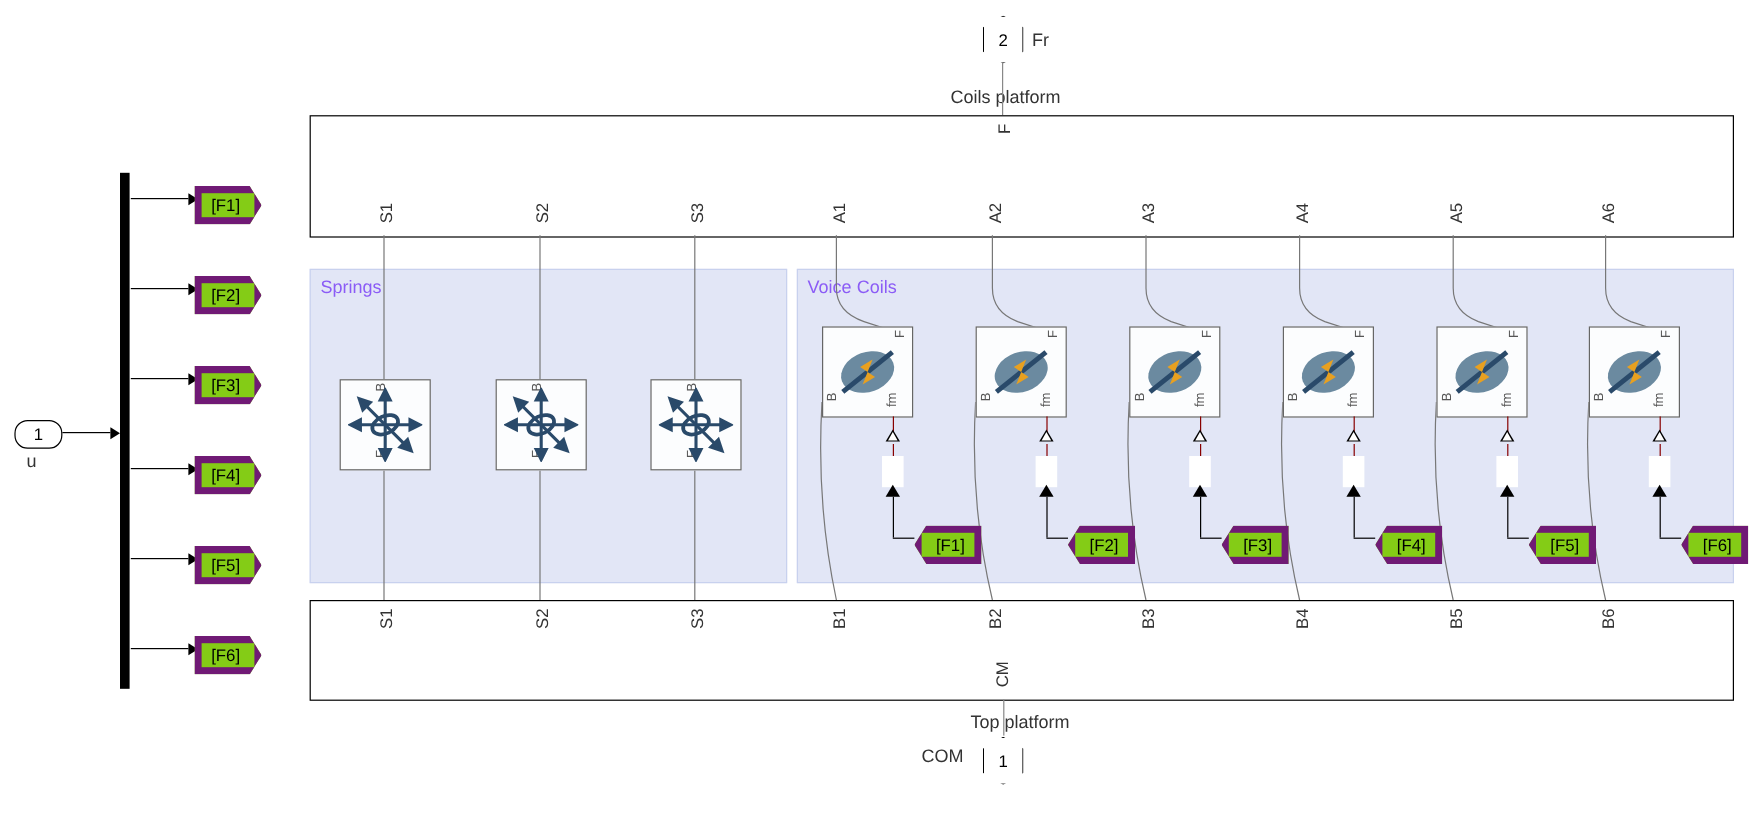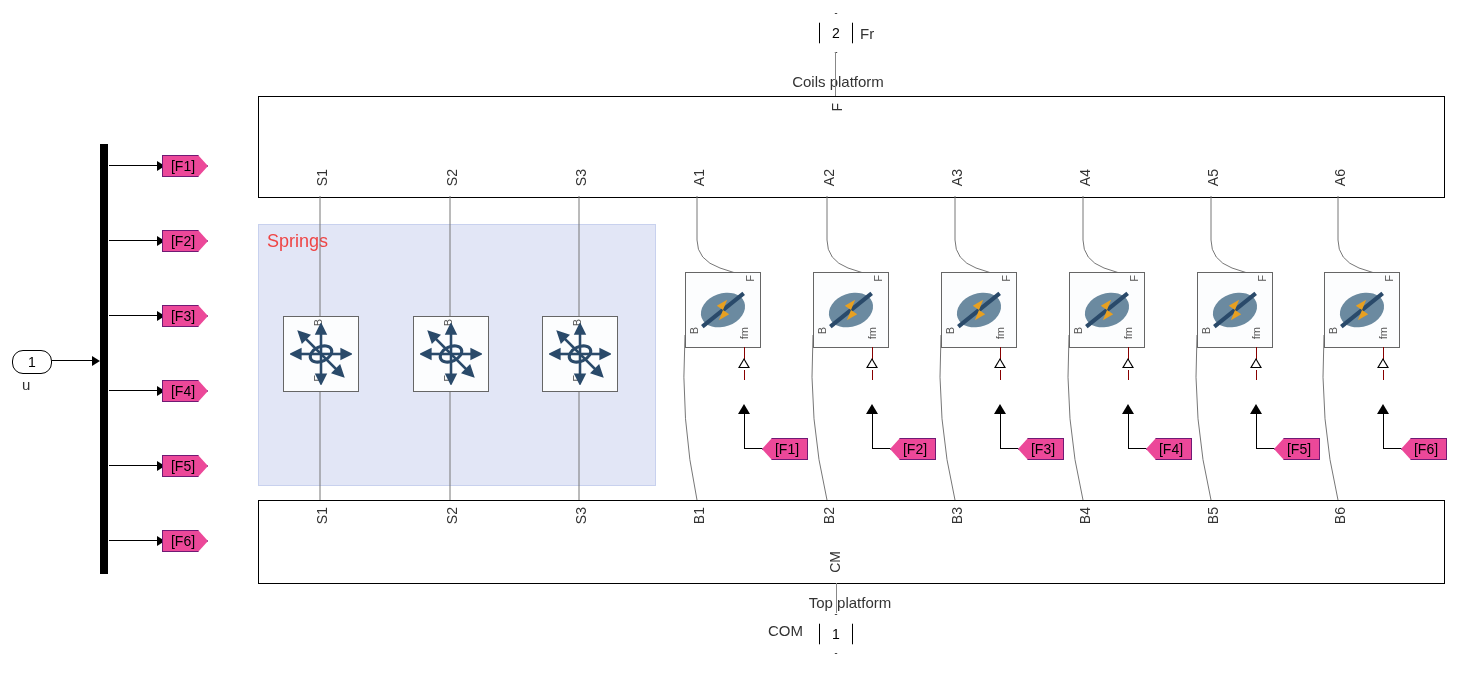--- a/index.html
+++ b/index.html
@@ -23,40 +23,40 @@
   }
   .group-box {
     position: absolute;
     background: rgba(190, 200, 235, 0.45);
     border: 1px solid rgba(190,200,235,0.7);
   }
   .group-title {
     position: absolute;
     top: 6px;
     left: 8px;
-    font-size: 18px;
-    color: #ef4444;
+    font-size: 15px;
+    color: #8b5cf6;
   }
   .port-label {
     position: absolute;
     font-size: 15px;
     color: #333;
     text-align: center;
   }
   .vtext {
     writing-mode: vertical-rl;
     transform: rotate(180deg);
     font-size: 14px;
     color: #333;
     display: inline-block;
   }
   .tag {
     position: absolute;
-    border: 1px solid #701a75;
-    background: #ec4899;
+    border: 6px solid #701a75;
+    background: #84cc16;
     font-size: 14px;
     padding: 2px 6px 2px 10px;
     min-width: 28px;
     text-align: center;
     clip-path: polygon(0 50%, 10px 0, 100% 0, 100% 100%, 10px 100%);
   }
   .tag-right {
     clip-path: polygon(0 0, calc(100% - 10px) 0, 100% 50%, calc(100% - 10px) 100%, 0 100%);
     padding: 2px 10px 2px 6px;
   }
@@ -194,20 +194,23 @@
     <span class="vtext" style="position:absolute; left:690px; top:72px;">A3</span>
     <span class="vtext" style="position:absolute; left:818px; top:72px;">A4</span>
     <span class="vtext" style="position:absolute; left:946px; top:72px;">A5</span>
     <span class="vtext" style="position:absolute; left:1073px; top:72px;">A6</span>
   </div>
 
   <div class="group-box" style="left:258px; top:224px; width:396px; height:260px;">
     <div class="group-title">Springs</div>
   </div>
 
+  <div class="group-box" style="left:664px; top:224px; width:779px; height:260px;">
+    <div class="group-title">Voice Coils</div>
+  </div>
 
   <svg style="position:absolute; left:0; top:0;" width="1459" height="692">
 
     <path class="thin-line" d="M320 196 L320 316"></path>
     <path class="thin-line" d="M320 392 L320 500"></path>
     <path class="thin-line" d="M450 196 L450 316"></path>
     <path class="thin-line" d="M450 392 L450 500"></path>
     <path class="thin-line" d="M579 196 L579 316"></path>
     <path class="thin-line" d="M579 392 L579 500"></path>
 

